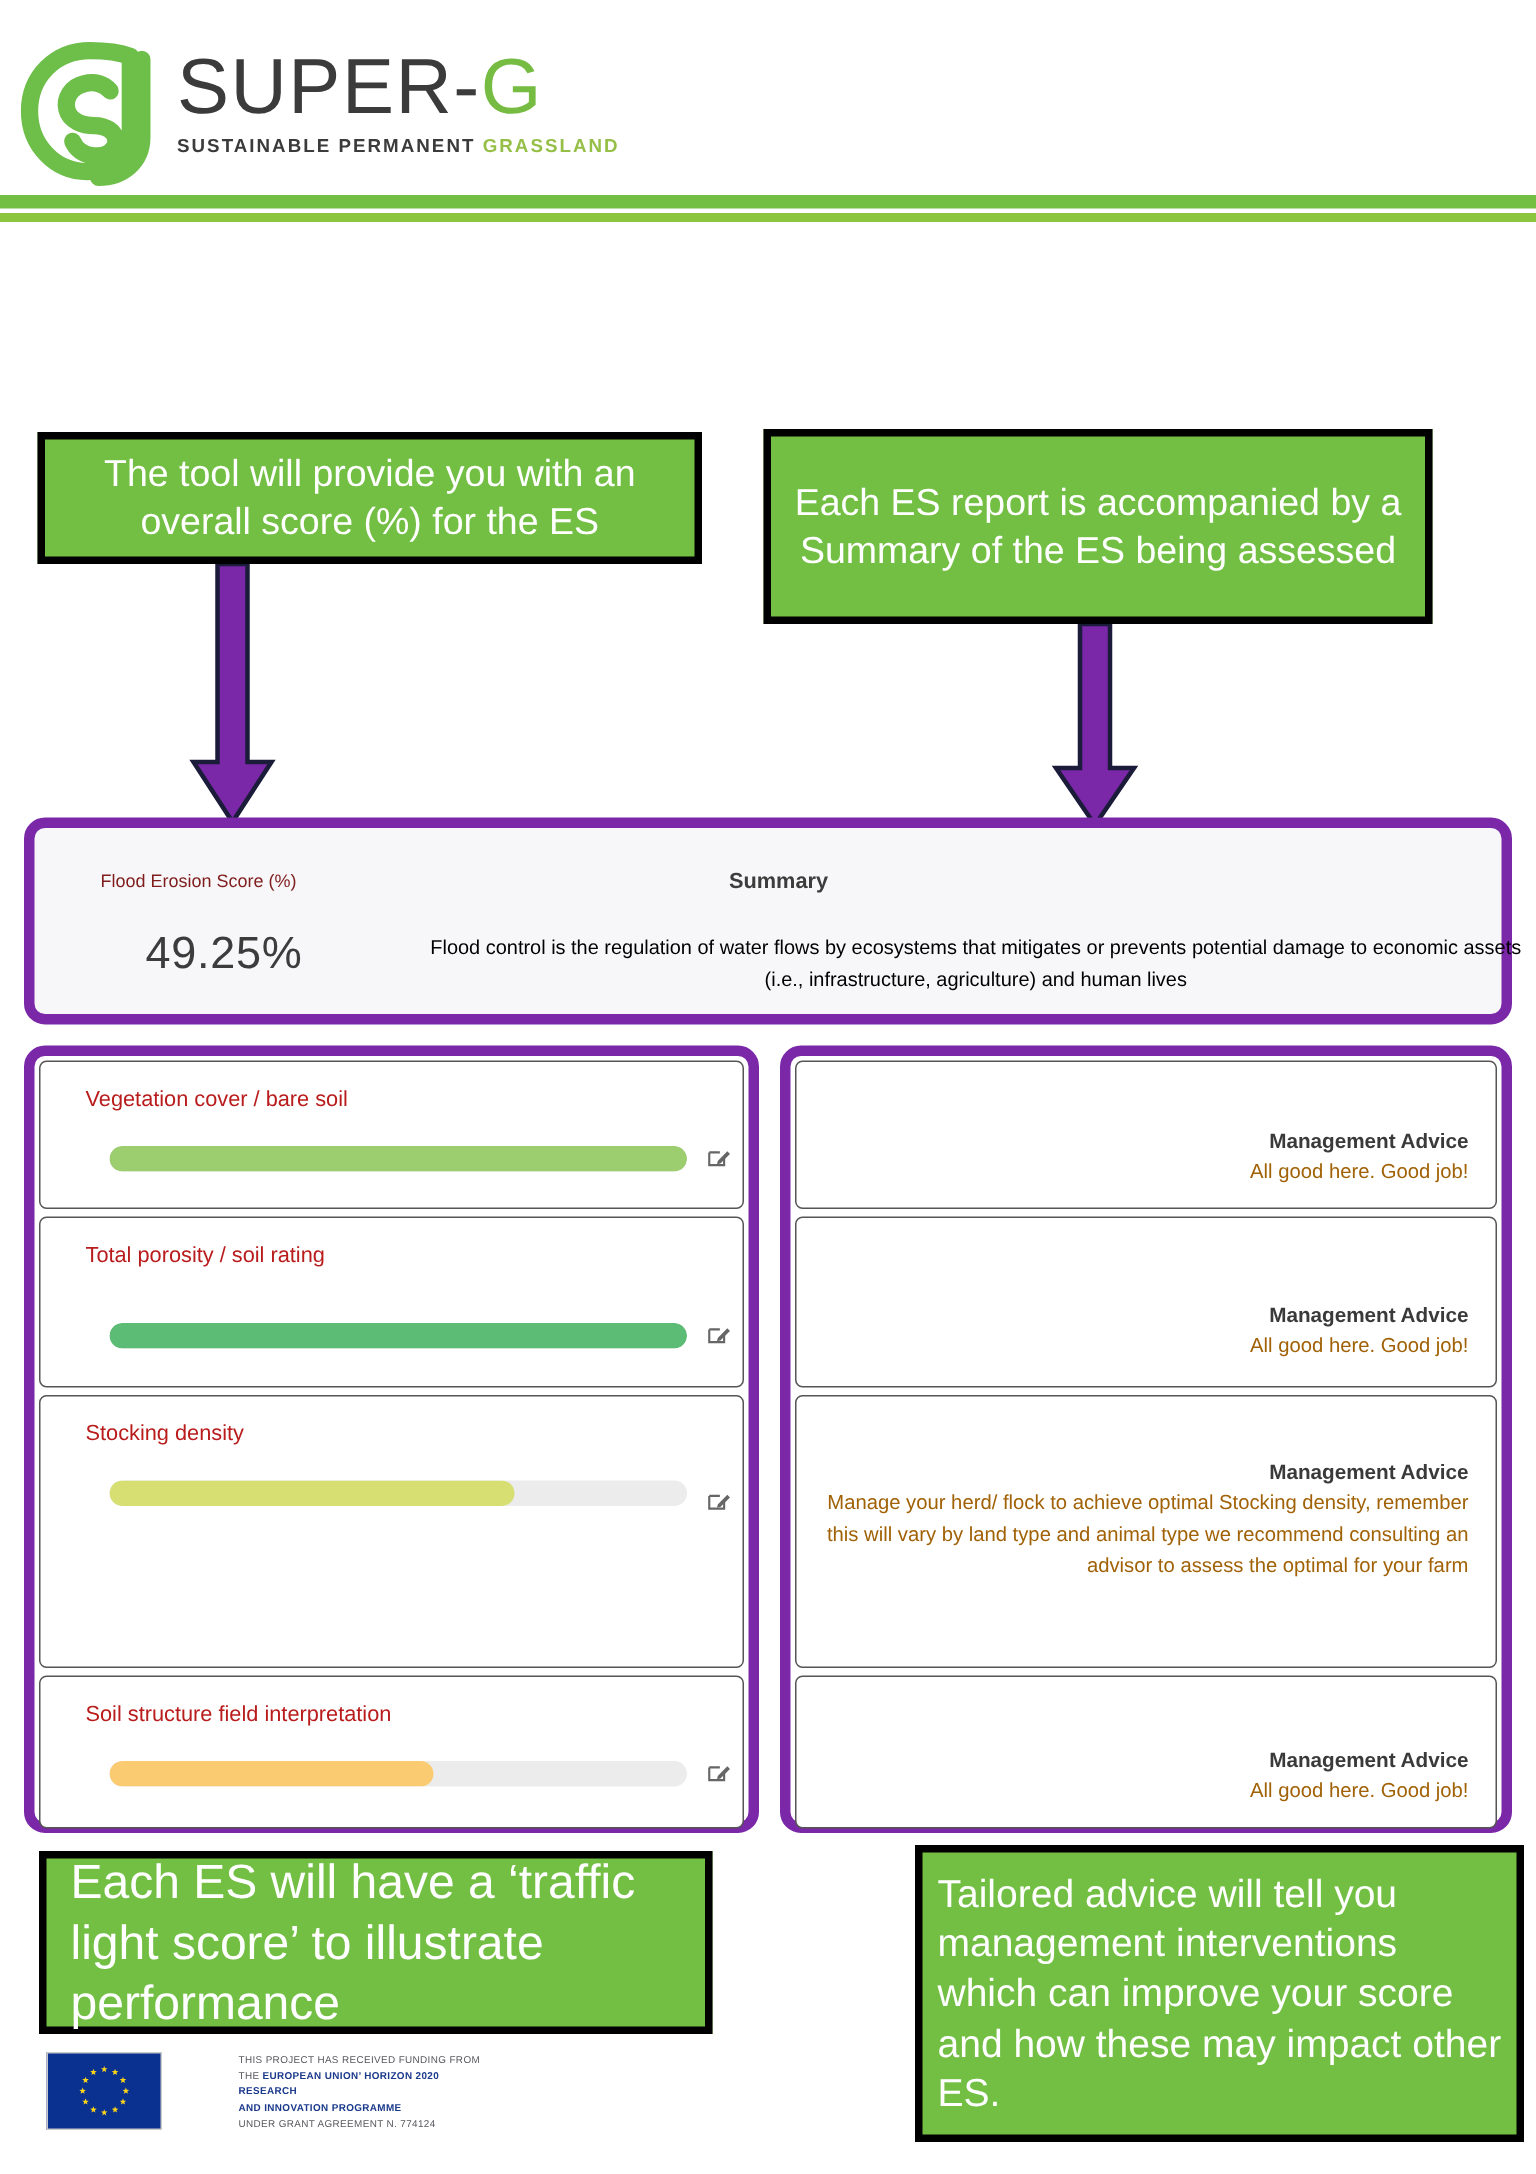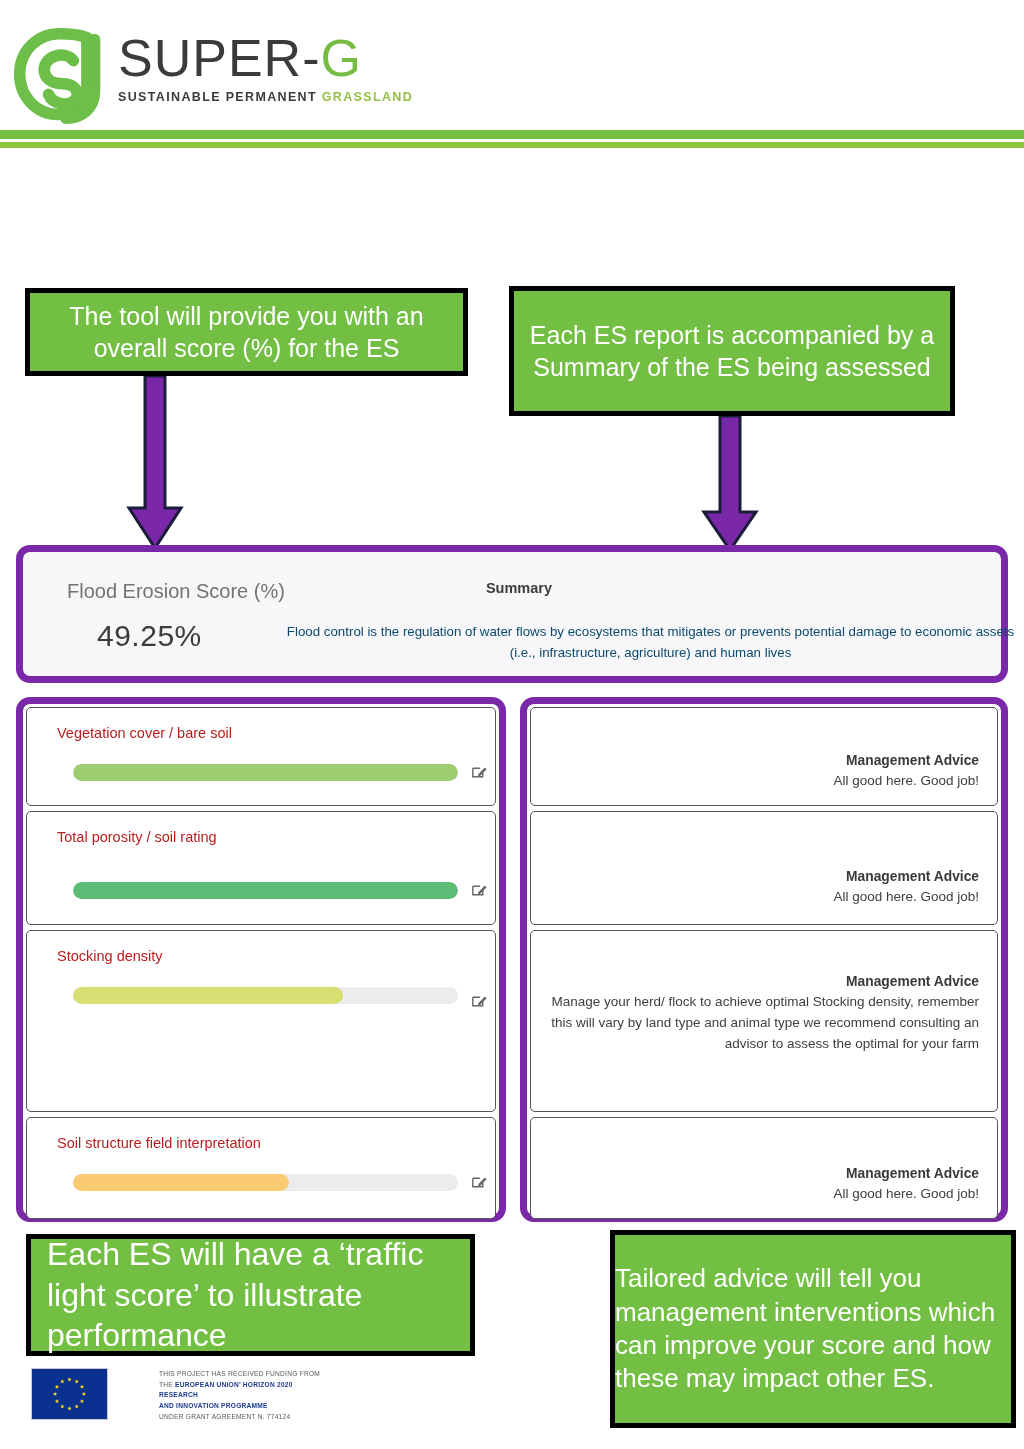--- a/index.html
+++ b/index.html
@@ -31,43 +31,43 @@
     font-weight:400;
     line-height:1.28;
     display:flex; align-items:center;
   }
   .callout .inner { width:100%; padding:0 10px; }
   #callout-1 { left:25px; top:288px; width:443px; height:88px; font-size:25px; text-align:center; }
   #callout-2 { left:509px; top:286px; width:446px; height:130px; font-size:25px; text-align:center; }
   #callout-3 { left:26px; top:1234px; width:449px; height:122px; font-size:32px; text-align:left; }
   #callout-3 .inner { padding-left:16px; }
   #callout-4 { left:610px; top:1230px; width:406px; height:198px; font-size:26px; text-align:left; }
-  #callout-4 .inner { padding-left:0; }
+  #callout-4 .inner { padding-left:10px; }
 
   
   .arrow { position:absolute; }
 
   
   .purple-panel {
     position:absolute;
     border:7px solid #7A28A8;
     border-radius:14px;
     background:#ffffff;
   }
   #panel-score { left:16px; top:545px; width:992px; height:138px; background:#f7f6f8; }
   #panel-metrics { left:16px; top:697px; width:490px; height:525px; padding:3px; }
   #panel-advice  { left:520px; top:697px; width:488px; height:525px; padding:3px; }
 
   
-  .score-label { position:absolute; left:44px; top:28px; font-size:20px; color:#737373; }
+  .score-label { position:absolute; left:44px; top:28px; font-size:12px; color:#7f1d1d; }
   .score-value { position:absolute; left:74px; top:67px; font-size:30px; color:#3c3c3c; font-weight:400; letter-spacing:.5px; }
   .summary-label { position:absolute; left:0; top:28px; width:992px; text-align:center; font-size:14.5px; color:#3c3c3c; font-weight:600; }
   .summary-body {
     position:absolute; left:255px; top:70px; width:745px;
-    text-align:center; font-size:13.3px; color:#0c4a6e; line-height:1.55;
+    text-align:center; font-size:13.3px; color:#000000; line-height:1.55;
   }
 
   
   .card {
     border:1px solid #555;
     border-radius:5px;
     background:#fff;
     position:relative;
     margin-bottom:5px;
   }
@@ -87,21 +87,21 @@
   .advice {
     border:1px solid #555;
     border-radius:5px;
     background:#fff;
     position:relative;
     margin-bottom:5px;
     padding:14px 18px 10px 18px;
     text-align:right;
   }
   .advice-title { font-size:13.8px; font-weight:700; color:#3a3a3a; }
-  .advice-body { font-size:13.5px; color:#404040; line-height:1.55; margin-top:3px; }
+  .advice-body { font-size:13.5px; color:#a16207; line-height:1.55; margin-top:3px; }
   #a0 { height:99px; } #a0 .advice-title { margin-top:31px; }
   #a1 { height:114px; } #a1 .advice-title { margin-top:43px; }
   #a2 { height:182px; } #a2 .advice-title { margin-top:29px; }
   #a3 { height:102px; } #a3 .advice-title { margin-top:34px; }
 
   
   .eu-foot { position:absolute; left:31px; top:1368px; width:300px; height:62px; }
   .eu-flag { position:absolute; left:0; top:0; width:77px; height:52px; background:#0a3190; border:1px solid #c9c9c9; }
   .eu-txt { position:absolute; left:128px; top:1px; font-size:6.6px; line-height:1.62; color:#58585f; letter-spacing:.25px; }
   .eu-txt .b { font-weight:700; color:#1b3a8c; }

